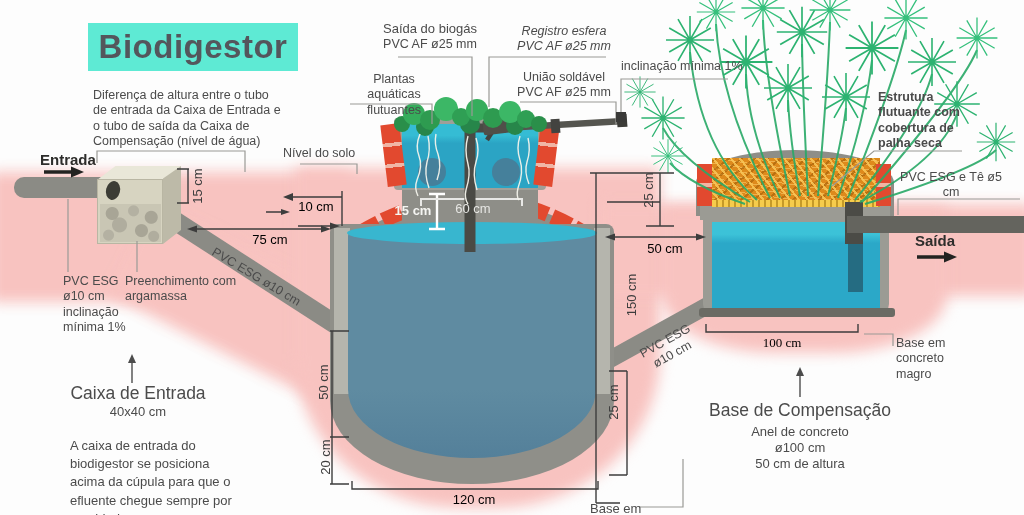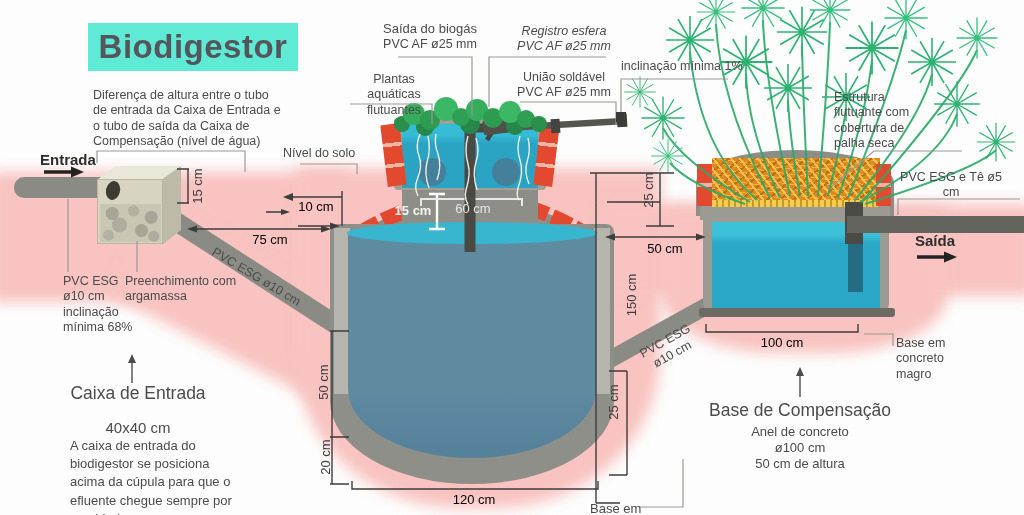--- a/index.html
+++ b/index.html
@@ -240,41 +240,41 @@
   </div>
 
   <div class="lbl ctr" style="left:345px;top:72px;width:98px;">Plantas aquáticas flutuantes</div>
 
   <div class="lbl ctr" style="left:516px;top:24px;width:96px;font-style:italic;">Registro esfera PVC AF ø25 mm</div>
 
   <div class="lbl ctr" style="left:516px;top:70px;width:96px;">União soldável PVC AF ø25 mm</div>
 
   <div class="lbl" style="left:621px;top:59px;width:130px;">inclinação mínima 1%</div>
 
-  <div class="lbl" style="left:834px;top:90px;width:100px;">Estrutura flutuante com cobertura de palha seca</div>
+  <div class="lbl" style="left:878px;top:90px;width:100px;font-weight:bold;">Estrutura flutuante com cobertura de palha seca</div>
 
   <div class="lbl ctr" style="left:896px;top:170px;width:110px;">PVC ESG e Tê ø5 cm</div>
 
   <div class="lbl bold-lbl" style="left:915px;top:232px;">Saída</div>
 
   <div class="lbl" style="left:896px;top:336px;width:82px;">Base em concreto magro</div>
 
-  <div class="lbl" style="left:63px;top:274px;width:74px;">PVC ESG ø10 cm inclinação mínima 68%</div>
+  <div class="lbl" style="left:63px;top:274px;width:74px;">PVC ESG ø10 cm inclinação mínima 1%</div>
 
   <div class="lbl" style="left:125px;top:274px;width:112px;">Preenchimento com argamassa</div>
 
   <div class="lbl" style="left:205px;top:272px;width:110px;transform:rotate(31deg);white-space:nowrap;font-size:12.5px;">PVC ESG ø10 cm</div>
 
   <div class="lbl ctr" style="left:632px;top:333px;width:74px;transform:rotate(-29deg);">PVC ESG ø10 cm</div>
 
   <div class="lbl" style="left:590px;top:501px;width:60px;font-size:13px;">Base em</div>
 
   <div class="lbl ctr" style="left:58px;top:383px;width:160px;">
     <div class="h1">Caixa de Entrada</div>
-    <div style="font-size:15px;margin-top:15px;">40x40 cm</div>
+    <div style="font-size:13px;">40x40 cm</div>
   </div>
   <div class="lbl" style="left:70px;top:437px;width:168px;font-size:13px;line-height:1.4;">A caixa de entrada do biodigestor se posiciona acima da cúpula para que o efluente chegue sempre por gravidade</div>
 
   <div class="lbl ctr" style="left:702px;top:400px;width:196px;">
     <div class="h1">Base de Compensação</div>
     <div style="font-size:13px;margin-top:3px;">Anel de concreto</div>
     <div style="font-size:13px;">ø100 cm</div>
     <div style="font-size:13px;">50 cm de altura</div>
   </div>
 
@@ -283,15 +283,15 @@
   <div class="dim ctr" style="left:245px;top:232px;width:50px;">75 cm</div>
   <div class="dim ctr dimw" style="left:392px;top:203px;width:42px;">15 cm</div>
   <div class="dim ctr" style="left:452px;top:201px;width:42px;color:#e6e6e3;">60 cm</div>
   <div class="vtext" style="left:293px;top:374px;">50 cm</div>
   <div class="vtext" style="left:295px;top:449px;">20 cm</div>
   <div class="vtext" style="left:583px;top:394px;">25 cm</div>
   <div class="dim ctr" style="left:448px;top:492px;width:52px;">120 cm</div>
   <div class="vtext" style="left:618px;top:182px;">25 cm</div>
   <div class="dim ctr" style="left:637px;top:241px;width:56px;">50 cm</div>
   <div class="vtext" style="left:601px;top:287px;">150 cm</div>
-  <div class="dim ctr" style="left:754px;top:335px;width:56px;">100 cm</div>
+  <div class="dim ctr" style="left:754px;top:335px;width:56px;font-family:Liberation Serif, serif;">100 cm</div>
 
 </div>
 
 </body></html>

